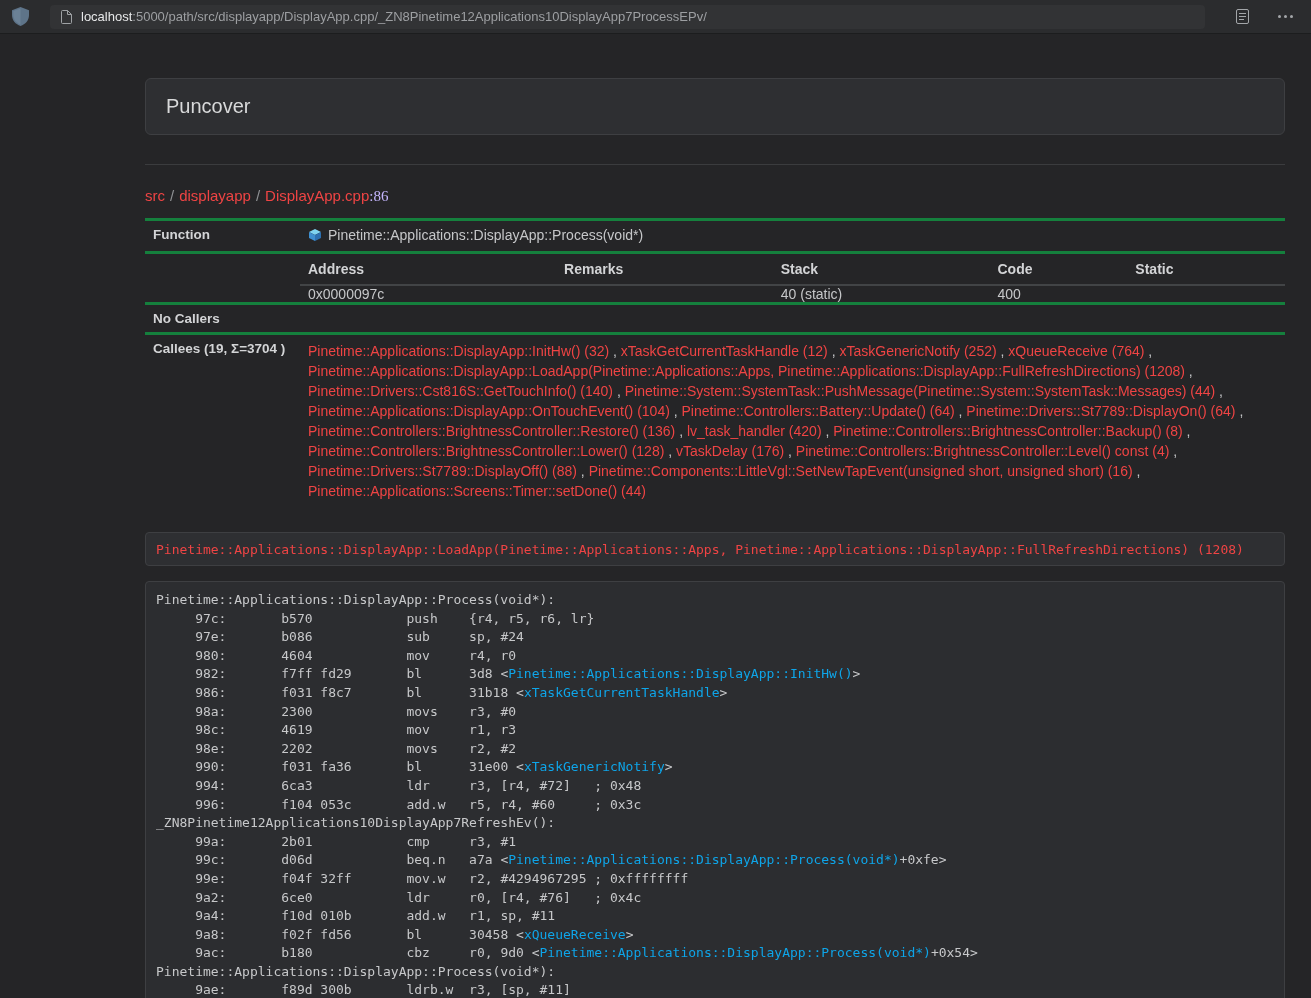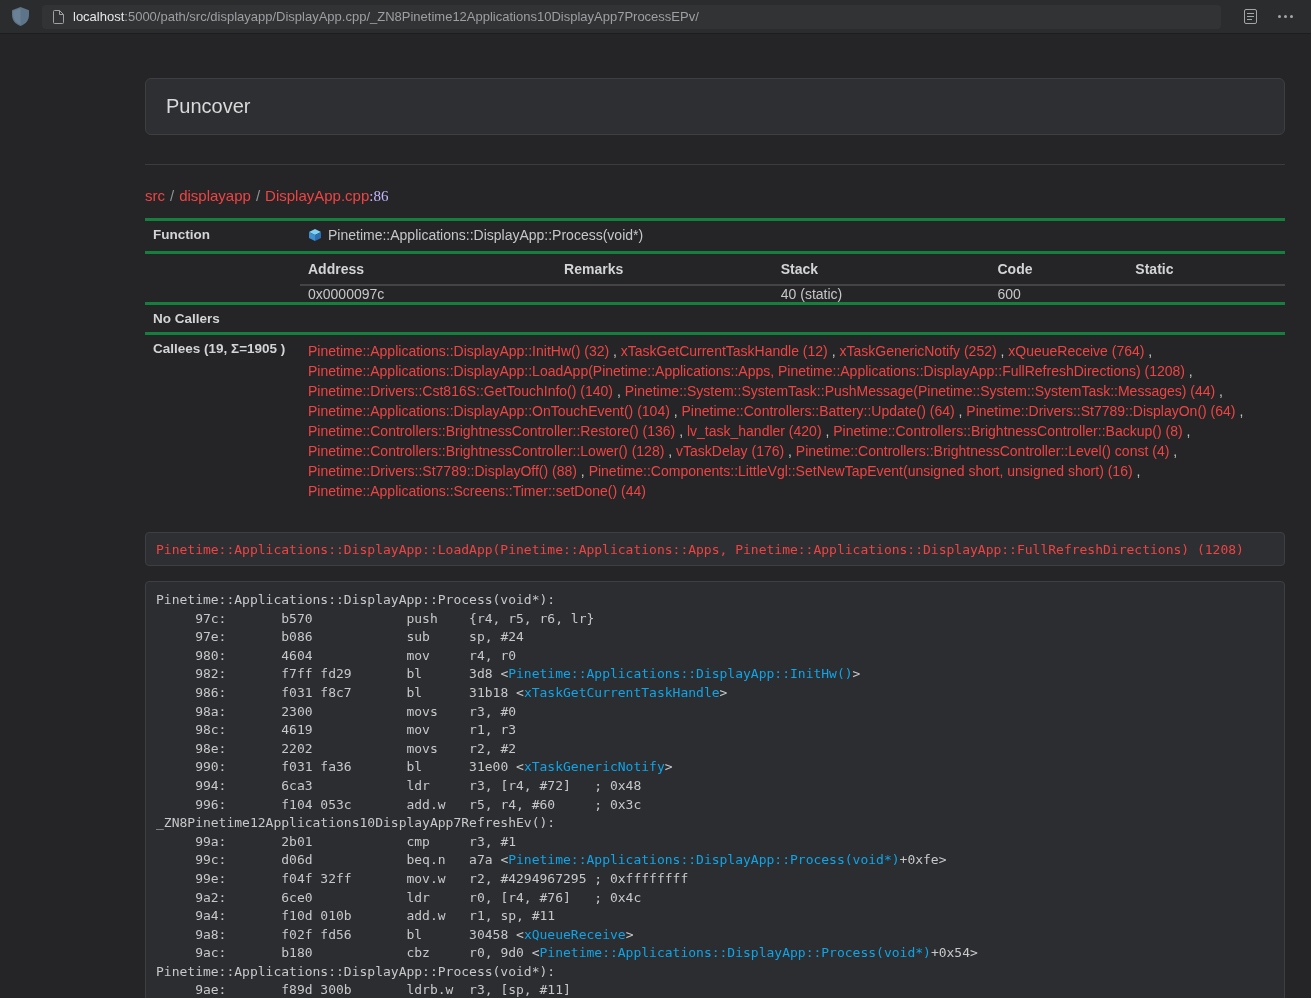--- a/index.html
+++ b/index.html
@@ -9,21 +9,21 @@
     background: #252527;
     font-family: "Liberation Sans", sans-serif;
     font-size: 14px;
     color: #c6c7c9;
   }
   a { color: #ef4444; text-decoration: none; cursor: pointer; }
 
   
   .toolbar {
     height: 34px; background: #2b2c2e; border-bottom: 1px solid #1c1d1e;
-    display: flex; align-items: center; padding: 0 12px; gap: 13px;
+    display: flex; align-items: center; padding: 0 12px; gap: 21px;
   }
   .shield { display: inline-flex; }
   .urlbar {
     flex: 1; height: 24px; background: #323335; border-radius: 4px;
     display: flex; align-items: center; padding: 0 9px; gap: 7px;
     margin-right: 8px; min-width: 0;
   }
   .url-text { font-size: 13px; color: #9d9fa2; white-space: nowrap; overflow: hidden; }
   .url-text .host { color: #e7e8e9; }
   .tool-ic { display: inline-flex; padding: 2px; }
@@ -145,33 +145,33 @@
             <th class="c0">Address</th>
             <th class="c1">Remarks</th>
             <th class="c2">Stack</th>
             <th class="c3">Code</th>
             <th class="c4">Static</th>
           </tr>
           <tr>
             <td>0x0000097c</td>
             <td></td>
             <td>40 (static)</td>
-            <td>600</td>
+            <td>400</td>
             <td></td>
           </tr>
         </tbody>
             </table>
       </td>
     </tr>
     <tr>
       <th class="rowlabel">No Callers</th>
       <td></td>
     </tr>
     <tr>
-      <th class="rowlabel">Callees (19, Σ=1905 )</th>
+      <th class="rowlabel">Callees (19, Σ=3704 )</th>
       <td class="callees"><a>Pinetime::Applications::DisplayApp::InitHw() (32)</a> , <a>xTaskGetCurrentTaskHandle (12)</a> , <a>xTaskGenericNotify (252)</a> , <a>xQueueReceive (764)</a> , <a>Pinetime::Applications::DisplayApp::LoadApp(Pinetime::Applications::Apps, Pinetime::Applications::DisplayApp::FullRefreshDirections) (1208)</a> , <a>Pinetime::Drivers::Cst816S::GetTouchInfo() (140)</a> , <a>Pinetime::System::SystemTask::PushMessage(Pinetime::System::SystemTask::Messages) (44)</a> , <a>Pinetime::Applications::DisplayApp::OnTouchEvent() (104)</a> , <a>Pinetime::Controllers::Battery::Update() (64)</a> , <a>Pinetime::Drivers::St7789::DisplayOn() (64)</a> , <a>Pinetime::Controllers::BrightnessController::Restore() (136)</a> , <a>lv_task_handler (420)</a> , <a>Pinetime::Controllers::BrightnessController::Backup() (8)</a> , <a>Pinetime::Controllers::BrightnessController::Lower() (128)</a> , <a>vTaskDelay (176)</a> , <a>Pinetime::Controllers::BrightnessController::Level() const (4)</a> , <a>Pinetime::Drivers::St7789::DisplayOff() (88)</a> , <a>Pinetime::Components::LittleVgl::SetNewTapEvent(unsigned short, unsigned short) (16)</a> , <a>Pinetime::Applications::Screens::Timer::setDone() (44)</a></td>
     </tr>
   </tbody>
     </table>
 
   <div class="panel">
     <a class="mono">Pinetime::Applications::DisplayApp::LoadApp(Pinetime::Applications::Apps, Pinetime::Applications::DisplayApp::FullRefreshDirections) (1208)</a>
   </div>
 
   <pre class="disasm">Pinetime::Applications::DisplayApp::Process(void*):

